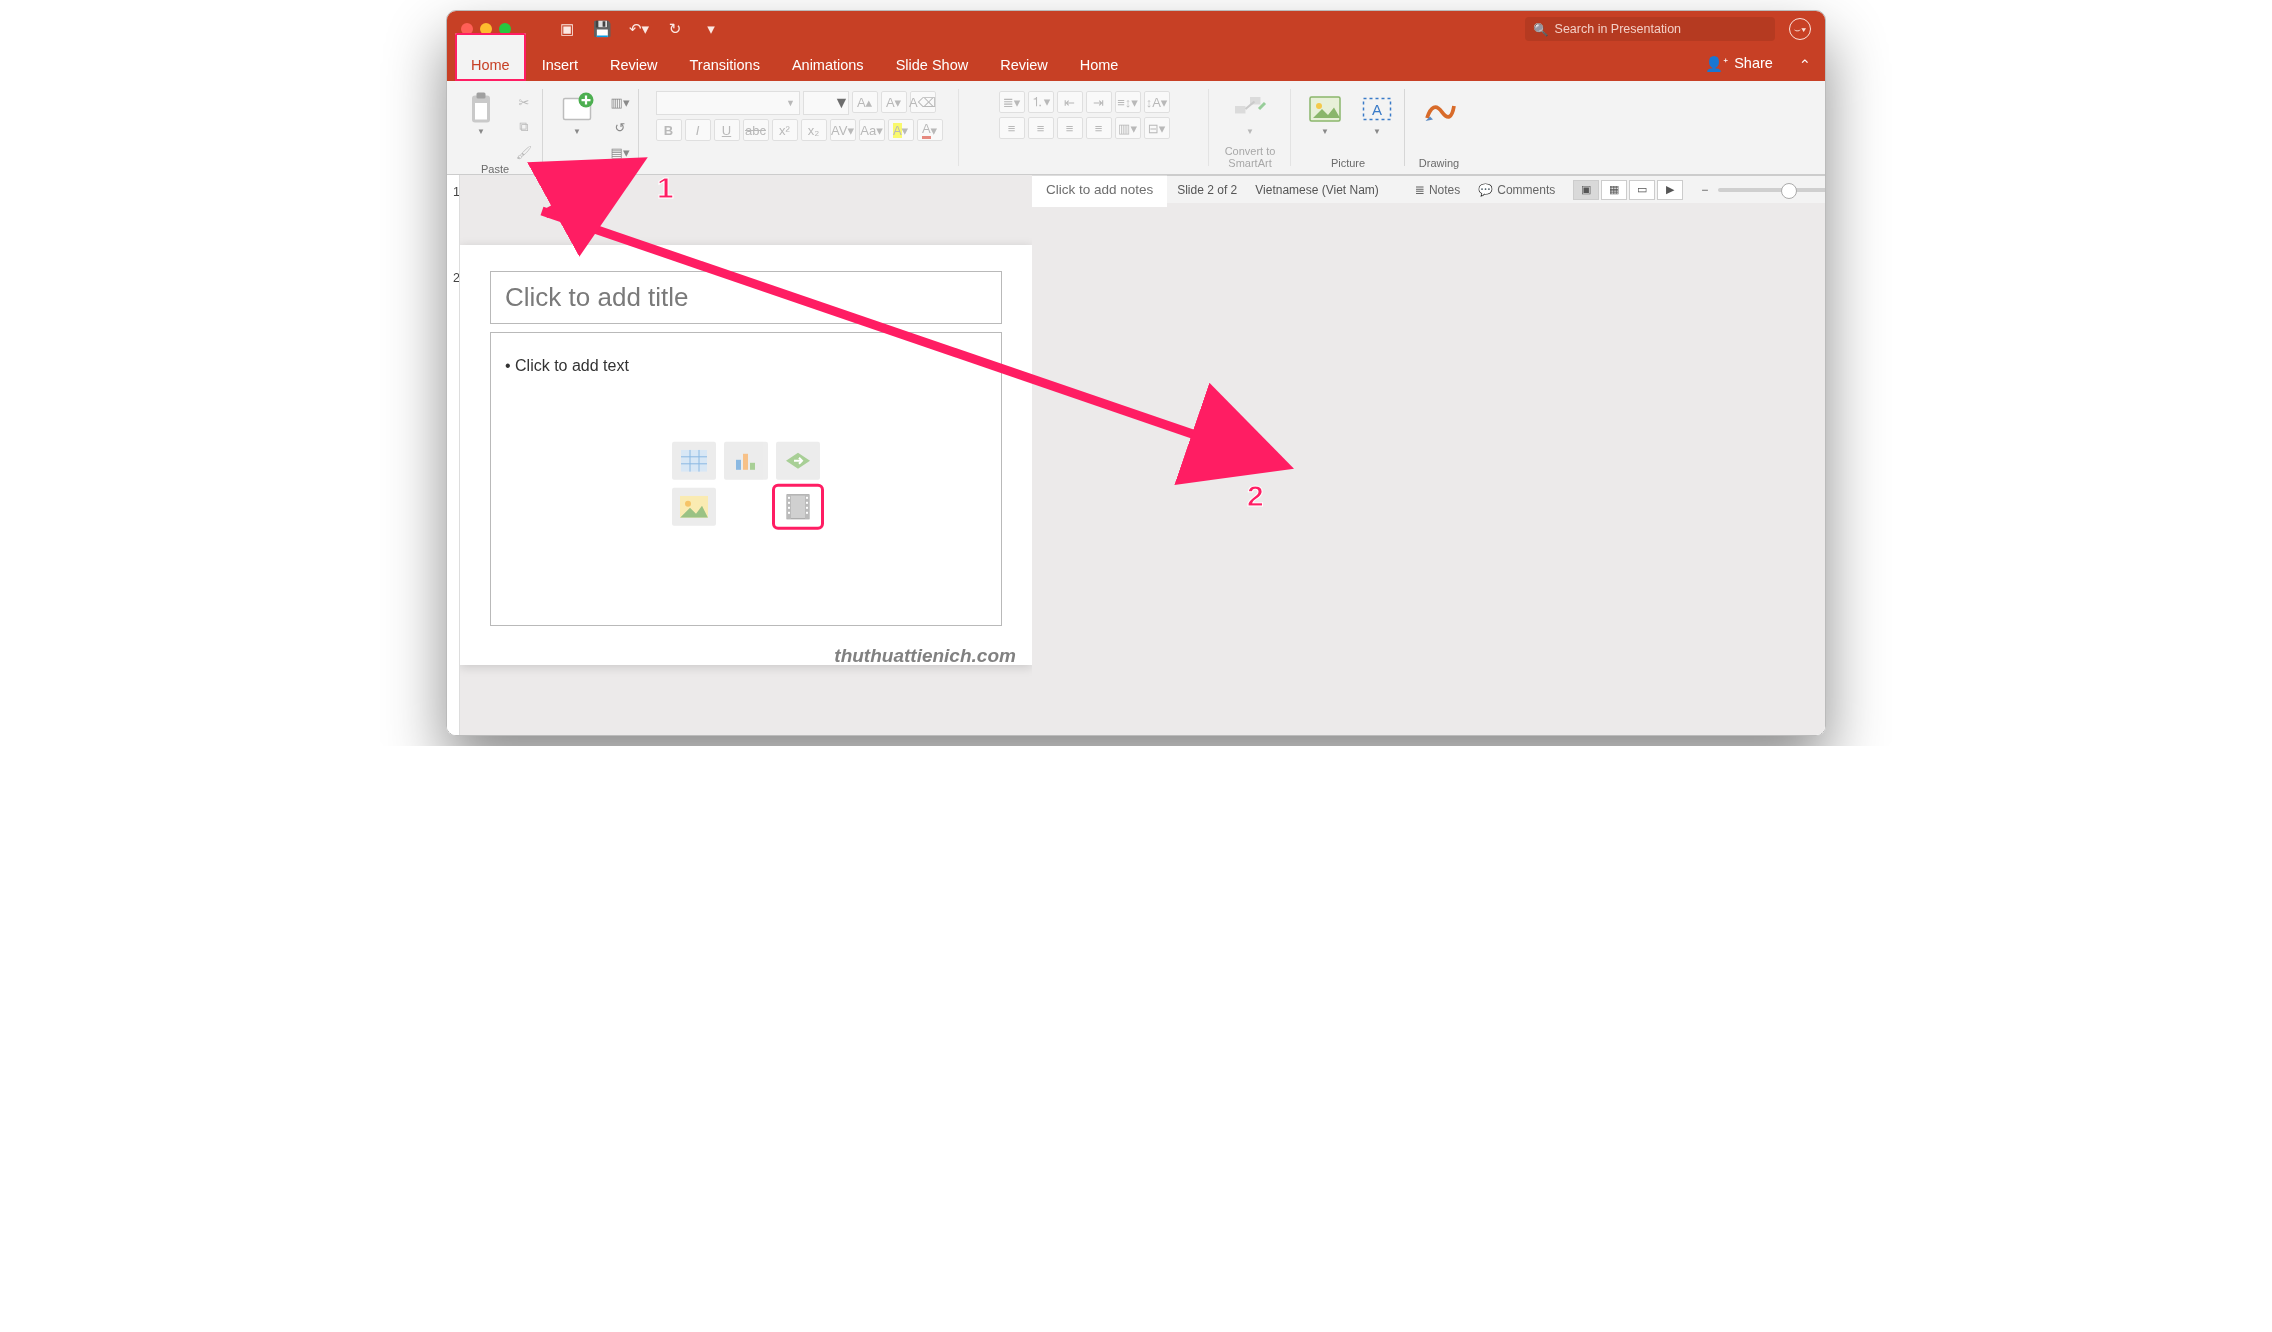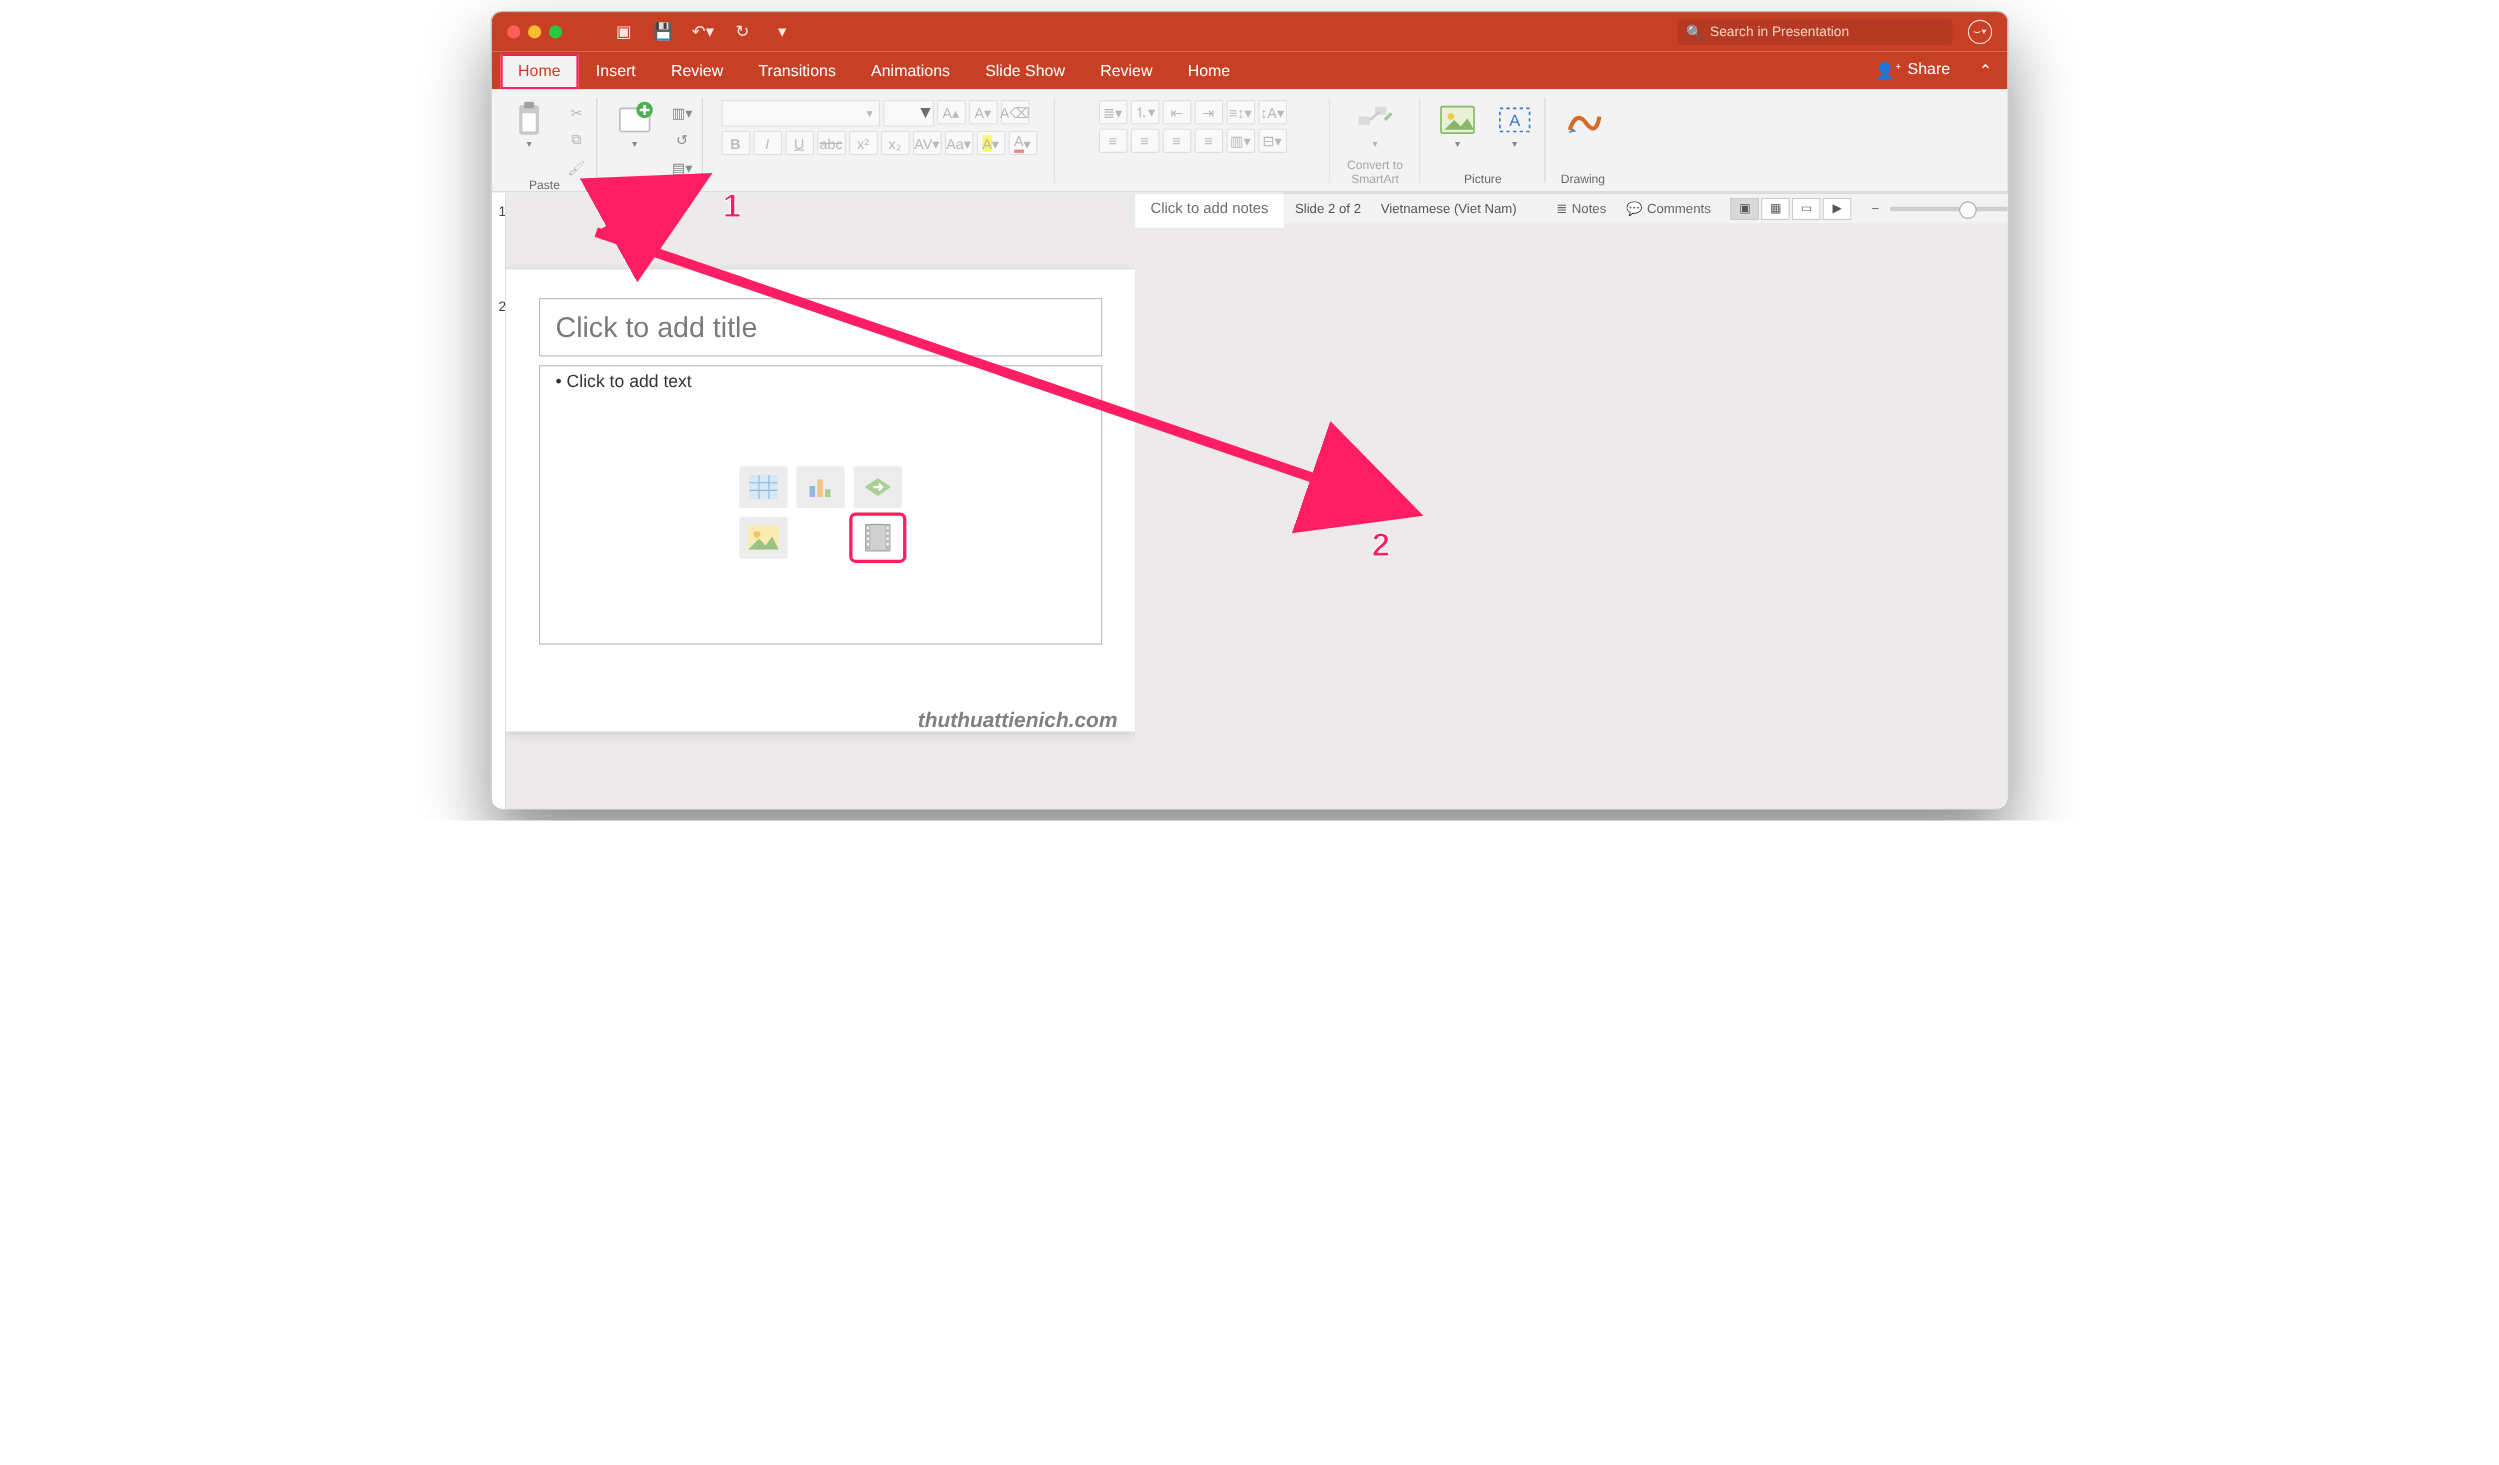--- a/index.html
+++ b/index.html
@@ -14,21 +14,21 @@
 .qat { display:flex; align-items:center; gap:8px; margin-left:6px; }
 .qat .qbtn { width:28px;height:22px; display:flex;align-items:center;justify-content:center; color:#fce8e3; font-size:15px; cursor:pointer; }
 .qat .sep { width:14px; }
 .titlebar .title { position:absolute; left:0; right:0; text-align:center; pointer-events:none; font-size:14px; color:#fff; }
 .tright { margin-left:auto; display:flex; align-items:center; gap:14px; padding-right:14px; }
 .searchbox { background:#b53a21; border-radius:4px; height:24px; width:250px; display:flex; align-items:center; padding:0 8px; color:#f3cfc6; font-size:12.5px; gap:6px; }
 .smile { width:22px;height:22px;border:1.8px solid #fbe1da;border-radius:50%; display:flex;align-items:center;justify-content:center;font-size:11px;color:#fbe1da; }
 
 
 .ribbon-tabs { background:#c74025; height:34px; display:flex; align-items:flex-end; padding-left:8px; color:#fff; font-size:14.5px; position:relative; }
-.rtab { padding:8px 16px 8px; cursor:pointer; }
+.rtab { padding:24px 16px 8px; cursor:pointer; }
 .rtab.active { background:#f3f3f3; color:#c74025; border-radius:2px 2px 0 0; }
 .rtab.hl { outline:2.5px solid #ff1d63; outline-offset:-2px; }
 .tab-spacer{flex:1;}
 .share { padding:8px 12px; display:flex;align-items:center;gap:6px;}
 .collapse { padding:8px 14px; }
 
 
 .ribbon { background:#f3f3f3; border-bottom:1px solid #ccc; height:94px; display:flex; align-items:stretch; overflow:hidden; }
 .group { display:flex; flex-direction:column; align-items:center; justify-content:flex-start; padding:4px 6px 2px; position:relative; }
 .group::after { content:""; position:absolute; right:0; top:8px; bottom:8px; width:1px; background:#d6d6d6; }
@@ -52,21 +52,21 @@
 .workspace { display:flex; height:560px; background:#fff; }
 .thumbcol { width:200px; border-right:1px solid #ddd; padding:8px 6px; overflow-y:auto; background:#fff; position:relative;}
 .trow { display:flex; align-items:flex-start; gap:6px; margin-bottom:8px; }
 .tnum { width:18px; text-align:right; font-size:12.5px; color:#444; padding-top:2px;}
 .thumb { flex:1; height:78px; border:1px solid #bcbcbc; background:#fff; }
 .thumb.sel { border:2.5px solid #c74025; }
 .canvas-wrap { flex:1; background:#eceaea; display:flex; flex-direction:row; }
 .canvas-area { flex:1; display:flex; align-items:center; justify-content:center; position:relative; overflow:auto; }
 .slide { width:740px; height:420px; background:#fff; box-shadow:0 2px 10px rgba(0,0,0,.15); padding:26px 30px 20px; position:relative; }
 .ph-title { border:1px solid #b9b9b9; padding:10px 14px; font-size:26px; color:#7a7a7a; margin-bottom:8px; }
-.ph-body { border:1px solid #b9b9b9; height:254px; padding:6px 14px; font-size:16px; color:#444; position:relative; }
+.ph-body { border:1px solid #b9b9b9; height:294px; padding:24px 14px; font-size:16px; color:#444; position:relative; }
 .ph-body .bullet { color:#333; }
 .content-icons { position:absolute; left:50%; top:46%; transform:translate(-50%,-30%); display:grid; grid-template-columns:repeat(3,44px); gap:8px; }
 .cic { width:44px;height:38px; background:#e8e8e8; display:flex;align-items:center;justify-content:center; border-radius:2px; opacity:.8;}
 .cic.hl { outline:3px solid #ff1d63; outline-offset:1px; opacity:1; background:#fff;}
 .wm { position:absolute; right:16px; bottom:68px; font-style:italic; font-weight:bold; color:#818181; font-size:19px; }
 
 .notes { height:32px; border-top:1px solid #ddd; background:#fff; padding:6px 14px; font-size:13.5px; color:#6e6e6e;}
 .status { height:28px; border-top:1px solid #ccc; background:#f3f3f3; display:flex; align-items:center; font-size:12px; color:#555; padding:0 10px; gap:18px; }
 .status .spacer { flex:1; }
 .status .sbtn { display:flex;align-items:center;gap:4px;cursor:pointer;color:#666;}

